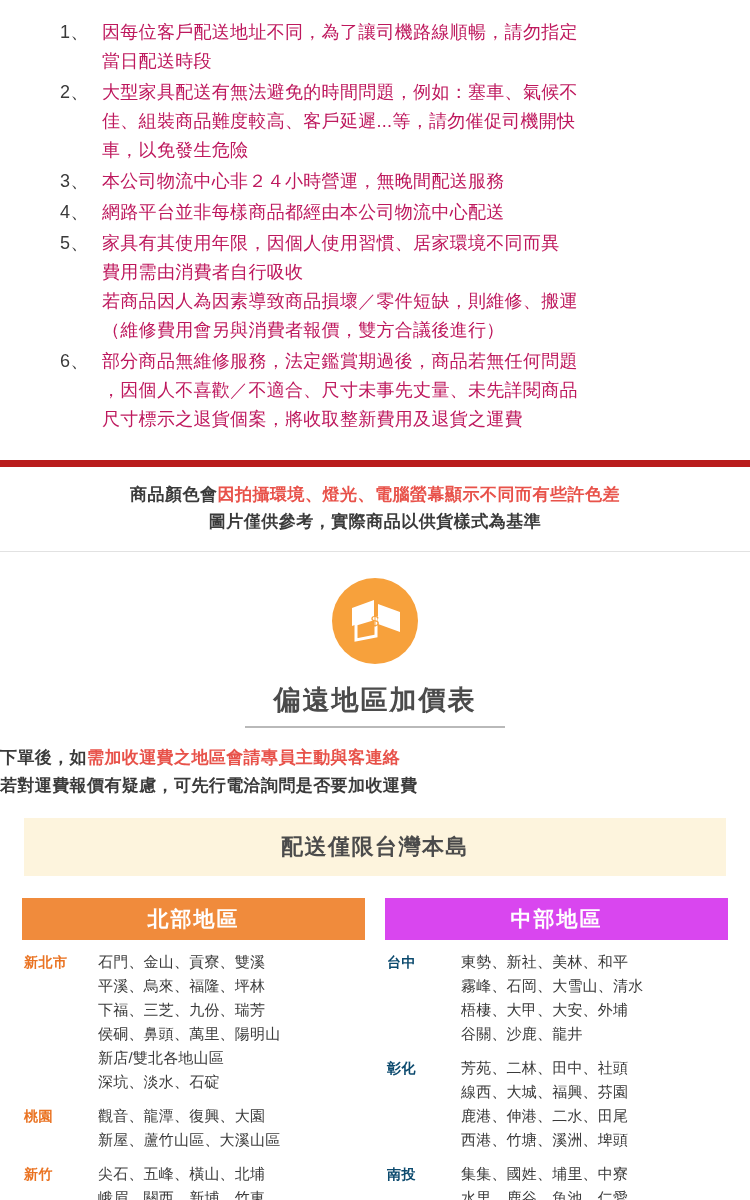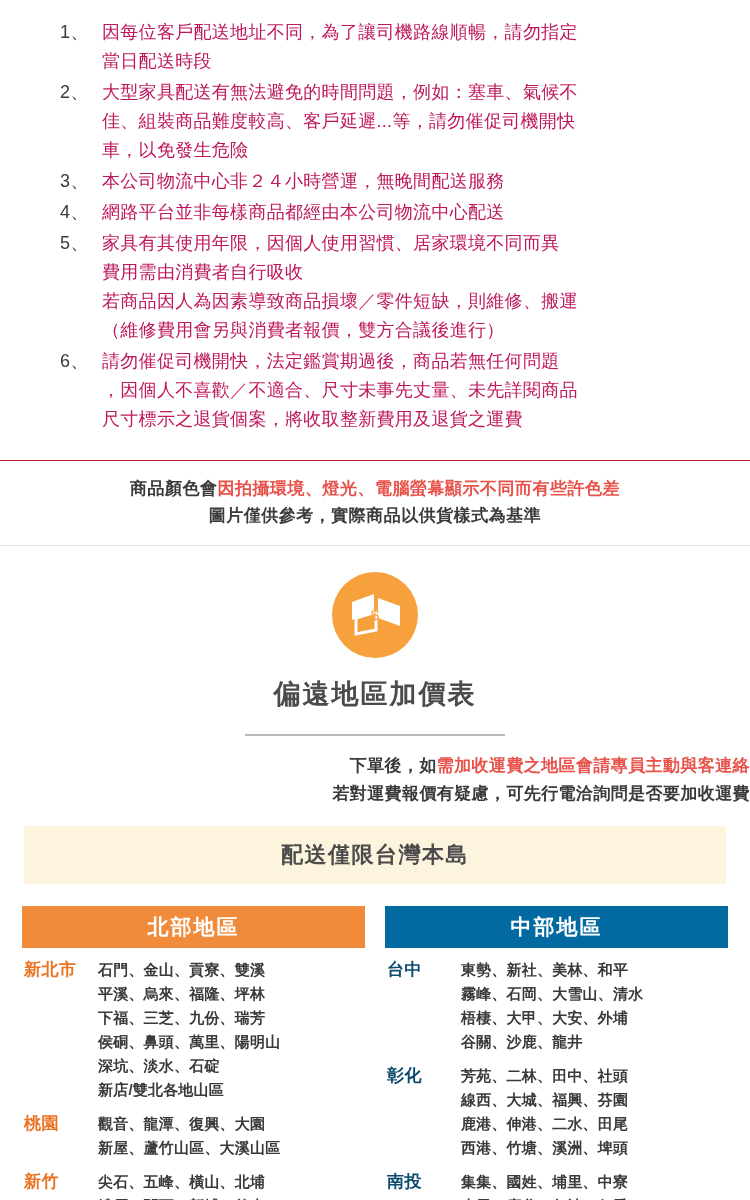--- a/index.html
+++ b/index.html
@@ -43,21 +43,21 @@
     color: #be185d;
     letter-spacing: 0.3px;
   }
   .term-body div {
     white-space: nowrap;
   }
 
   
   .color-note {
     margin-top: 14px;
-    border-top: 1px solid #b91c1c;
+    border-top: 7px solid #b91c1c;
     border-bottom: 1px solid #e2e2e2;
     padding: 14px 0 16px;
     text-align: center;
     line-height: 27px;
   }
   .color-note .l1, .color-note .l2 {
     font-size: 17px;
     font-weight: bold;
     color: #3a3a3a;
     letter-spacing: 0.5px;
@@ -82,28 +82,28 @@
   }
   .logo svg { display: block; }
 
   
   .section-title {
     text-align: center;
     font-size: 27px;
     font-weight: bold;
     color: #4b4b4b;
     letter-spacing: 2px;
-    padding-bottom: 22px;
+    padding-bottom: 8px;
     margin: 0 auto 16px;
     width: 260px;
     border-bottom: 2px solid #b9b9b9;
   }
 
   .sub-note {
-    text-align: right;
+    text-align: left;
     font-size: 17px;
     font-weight: bold;
     line-height: 28px;
     color: #3a3a3a;
     letter-spacing: 0.4px;
     margin-bottom: 18px;
   }
   .sub-note .hl { color: #e8524a; }
 
   
@@ -128,46 +128,45 @@
 
   .col-header {
     text-align: center;
     font-size: 21px;
     font-weight: bold;
     color: #ffffff;
     padding: 7px 0;
     letter-spacing: 2px;
   }
   .hdr-north { background: #f08b3c; }
-  .hdr-central { background: #0369a1; }
+  .hdr-central { background: #d946ef; }
 
   .area-row {
     display: flex;
     align-items: flex-start;
     margin-top: 10px;
   }
   .area-name {
     flex: 0 0 auto;
     width: 74px;
-    font-size: 17px;
+    font-size: 14px;
     font-weight: bold;
     line-height: 24px;
     letter-spacing: 0.5px;
     padding-left: 2px;
   }
   .north .area-name { color: #ea7322; }
   .central .area-name { color: #0c4a6e; }
 
   .area-places {
     flex: 1 1 auto;
     font-size: 15px;
     line-height: 24px;
     color: #3a3a3a;
     letter-spacing: 0.2px;
-    font-weight: bold;
   }
   .area-places div { white-space: nowrap; }
 </style>
 </head>
 <body>
 
 <div class="page">
 
   <div class="terms">
     <div class="term-row">
@@ -202,21 +201,21 @@
       <div class="term-body">
         <div>家具有其使用年限，因個人使用習慣、居家環境不同而異</div>
         <div>費用需由消費者自行吸收</div>
         <div>若商品因人為因素導致商品損壞／零件短缺，則維修、搬運</div>
         <div>（維修費用會另與消費者報價，雙方合議後進行）</div>
       </div>
     </div>
     <div class="term-row">
       <div class="term-num">6、</div>
       <div class="term-body">
-        <div>請勿催促司機開快，法定鑑賞期過後，商品若無任何問題</div>
+        <div>部分商品無維修服務，法定鑑賞期過後，商品若無任何問題</div>
         <div>，因個人不喜歡／不適合、尺寸未事先丈量、未先詳閱商品</div>
         <div>尺寸標示之退貨個案，將收取整新費用及退貨之運費</div>
       </div>
     </div>
   </div>
 
   <div class="color-note">
     <div class="l1"><span>商品顏色會</span><span class="hl">因拍攝環境、燈光、電腦螢幕顯示不同而有些許色差</span></div>
     <div class="l2">圖片僅供參考，實際商品以供貨樣式為基準</div>
   </div>
@@ -246,22 +245,22 @@
     <div class="col north">
       <div class="col-header hdr-north">北部地區</div>
 
       <div class="area-row">
         <div class="area-name">新北市</div>
         <div class="area-places">
           <div>石門、金山、貢寮、雙溪</div>
           <div>平溪、烏來、福隆、坪林</div>
           <div>下福、三芝、九份、瑞芳</div>
           <div>侯硐、鼻頭、萬里、陽明山</div>
+          <div>新店/雙北各地山區</div>
           <div>深坑、淡水、石碇</div>
-          <div>新店/雙北各地山區</div>
         </div>
       </div>
 
       <div class="area-row">
         <div class="area-name">桃園</div>
         <div class="area-places">
           <div>觀音、龍潭、復興、大園</div>
           <div>新屋、蘆竹山區、大溪山區</div>
         </div>
       </div>

